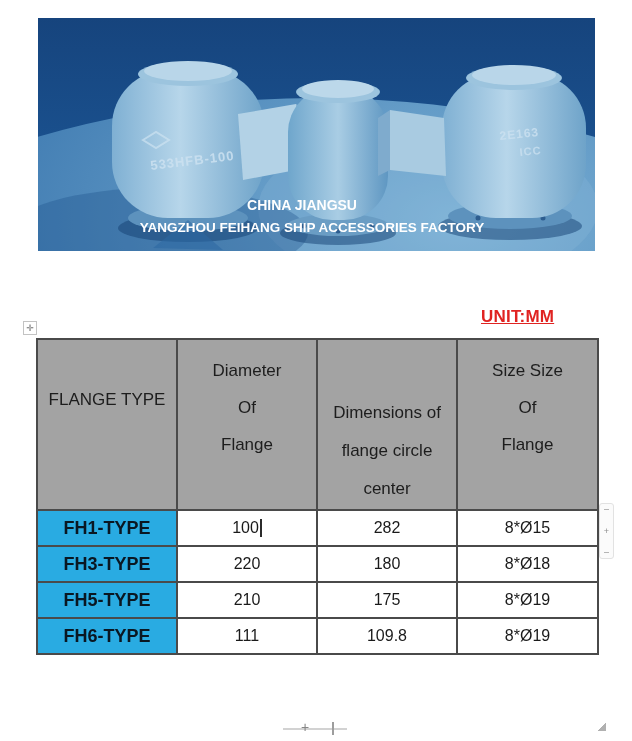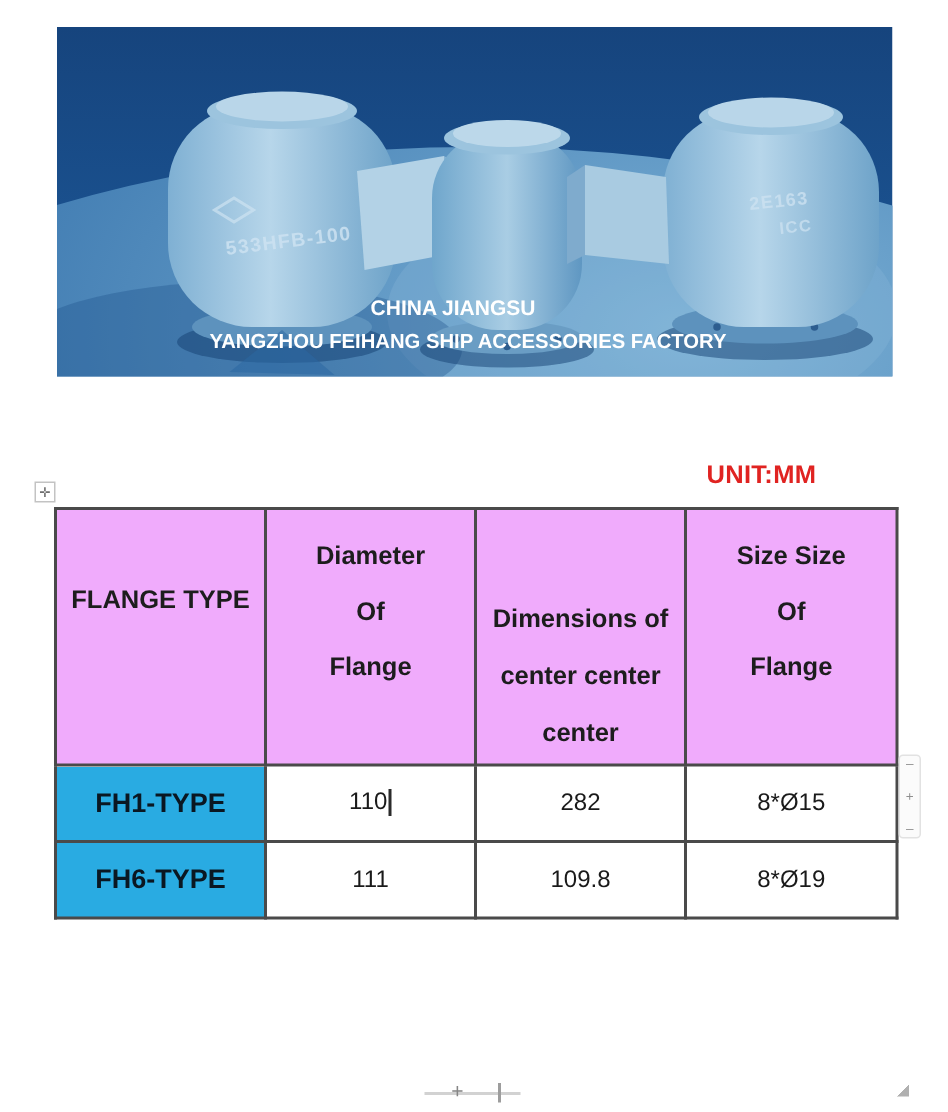--- a/index.html
+++ b/index.html
@@ -39,44 +39,44 @@
   .h-scroll-tick{
     position:absolute;left:332px;top:722px;width:2px;height:13px;background:#9d9d9d;
   }
   .resize-corner{
     position:absolute;left:597px;top:722px;width:9px;height:9px;
     background:linear-gradient(135deg, transparent 55%, #b0b0b0 55%);
   }
 
   
   .unit{
-    position:absolute;left:471px;top:307px;
-    color:#e02321;font-weight:bold;font-size:17px;letter-spacing:0.2px;
+    position:absolute;left:481px;top:307px;
+    color:#e02321;font-weight:bold;font-size:17px;letter-spacing:0.2px;text-decoration:underline;
   }
 
   
   table.spec{
     position:absolute;left:36px;top:338px;
     border-collapse:collapse;table-layout:fixed;width:561px;
   }
   table.spec td, table.spec th{
     border:2px solid #4a4a4a;box-sizing:border-box;
     text-align:center;overflow:hidden;
   }
   table.spec th{
-    background:#f0abfc;color:#1d1d1d;font-weight:bold;font-size:17px;
+    background:#a3a3a3;color:#1d1d1d;font-weight:normal;font-size:17px;
     vertical-align:top;
   }
   th.h1{padding-top:50px;}
   th.h2 .hl, th.h4 .hl{line-height:37px;}
   th.h2, th.h4{padding-top:12px;}
   th.h3{padding-top:54px;}
   th.h3 .hl{line-height:38px;}
   tr.hdr{height:156px;}
-  tr.data{height:51px;margin-left:40px;}
+  tr.data{height:36px;margin-left:40px;}
   td.type{
     background:#29abe2;color:#0a1722;font-weight:bold;font-size:18px;
     vertical-align:middle;
   }
   td.val{
     background:#ffffff;color:#1a1a1a;font-size:16px;vertical-align:middle;
   }
   .caret{
     display:inline-block;width:2px;height:18px;background:#2b2b2b;
     margin-left:1px;vertical-align:middle;
@@ -172,34 +172,46 @@
   <tbody>
       <tr class="hdr">
     <th class="h1">FLANGE TYPE</th>
     <th class="h2">
       <div class="hl">Diameter</div>
       <div class="hl">Of</div>
       <div class="hl">Flange</div>
     </th>
     <th class="h3">
       <div class="hl">Dimensions of</div>
-      <div class="hl">center center</div>
+      <div class="hl">flange circle</div>
       <div class="hl">center</div>
     </th>
     <th class="h4">
       <div class="hl">Size Size</div>
       <div class="hl">Of</div>
       <div class="hl">Flange</div>
     </th>
   </tr>
   <tr class="data">
     <td class="type">FH1-TYPE</td>
-    <td class="val"><span>110</span><span class="caret"></span></td>
+    <td class="val"><span>100</span><span class="caret"></span></td>
     <td class="val">282</td>
     <td class="val">8*Ø15</td>
+  </tr>
+  <tr class="data">
+    <td class="type">FH3-TYPE</td>
+    <td class="val">220</td>
+    <td class="val">180</td>
+    <td class="val">8*Ø18</td>
+  </tr>
+  <tr class="data">
+    <td class="type">FH5-TYPE</td>
+    <td class="val">210</td>
+    <td class="val">175</td>
+    <td class="val">8*Ø19</td>
   </tr>
   <tr class="data">
     <td class="type">FH6-TYPE</td>
     <td class="val">111</td>
     <td class="val">109.8</td>
     <td class="val">8*Ø19</td>
   </tr>
 </tbody>
   </table>
 

